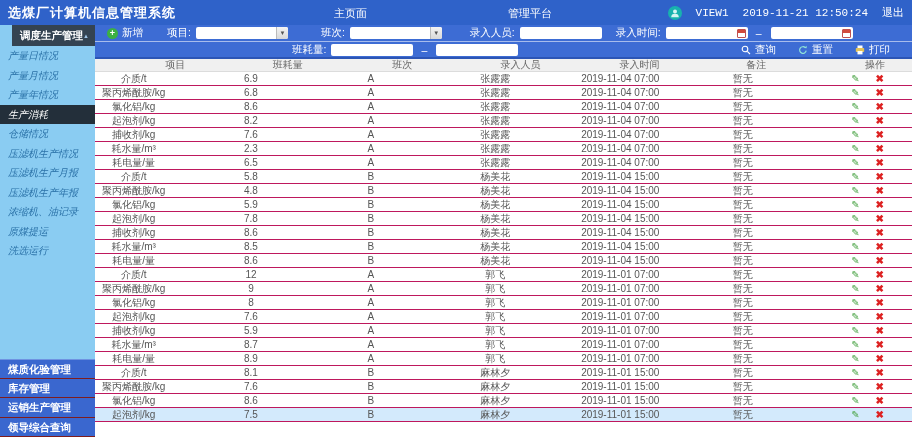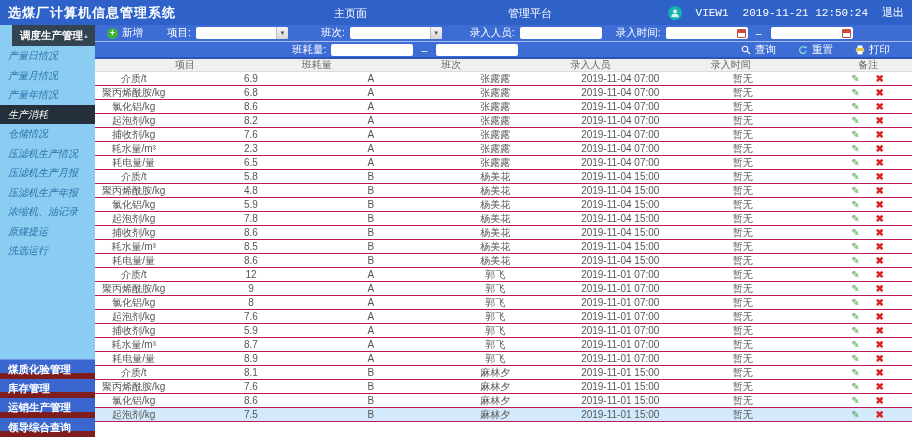--- a/index.html
+++ b/index.html
@@ -20,21 +20,21 @@
 
   
   .sidebar { width:95px; background:#8accf2; display:flex; flex-direction:column; flex:none; }
   .side-header { height:21px; background:#344352; color:#fff; font-size:10.5px; font-weight:bold;
                  display:flex; align-items:center; justify-content:space-between; padding:0 6px 0 8px;margin-left:12px; }
   .side-header .chev { font-size:6px; color:#9fc6e8; }
   .side-item { height:19.5px; line-height:19.5px; padding-left:8px; font-size:10px; color:#2b72a8; cursor:pointer;font-style:italic; }
   .side-item.active { background:#232f3a; color:#fff; }
   .side-spacer { flex:1; }
   .side-section { height:19.5px; line-height:19.5px; padding-left:8px; font-size:10.5px; font-weight:bold; color:#fff;
-                  background:#3a67cf; border-bottom:6px solid #7f1d1d; cursor:pointer; }
+                  background:#3a67cf; border-bottom:1px solid #7f1d1d; cursor:pointer; }
   .side-section:first-of-type { border-top:1px solid #6f93e2; }
 
   
   .main { flex:1; display:flex; flex-direction:column; min-width:0; }
 
   
   .toolbar { background:#3d6cd4; color:#fff; font-size:10.5px; border-bottom:2px solid #2c55b5; }
   .trow1, .trow2 { height:16px; display:flex; align-items:center; }
   .trow2 { border-top:1px solid rgba(255,255,255,.55); }
   .lbl { white-space:nowrap; }
@@ -189,20 +189,21 @@
       </div>
     </div>
 
     <div class="thead">
       <div class="cell col-item">项目</div>
       <div class="cell col-qty">班耗量</div>
       <div class="cell col-shift">班次</div>
       <div class="cell col-op">录入人员</div>
       <div class="cell col-time">录入时间</div>
       <div class="cell col-note">备注</div>
+      <div class="cell col-act">操作</div>
     </div>
     <div class="tbody">
 
         <div class="trow">
           <div class="cell col-item">介质/t</div>
           <div class="cell col-qty">6.9</div>
           <div class="cell col-shift">A</div>
           <div class="cell col-op">张露露</div>
           <div class="cell col-time">2019-11-04 07:00</div>
           <div class="cell col-note">暂无</div>

